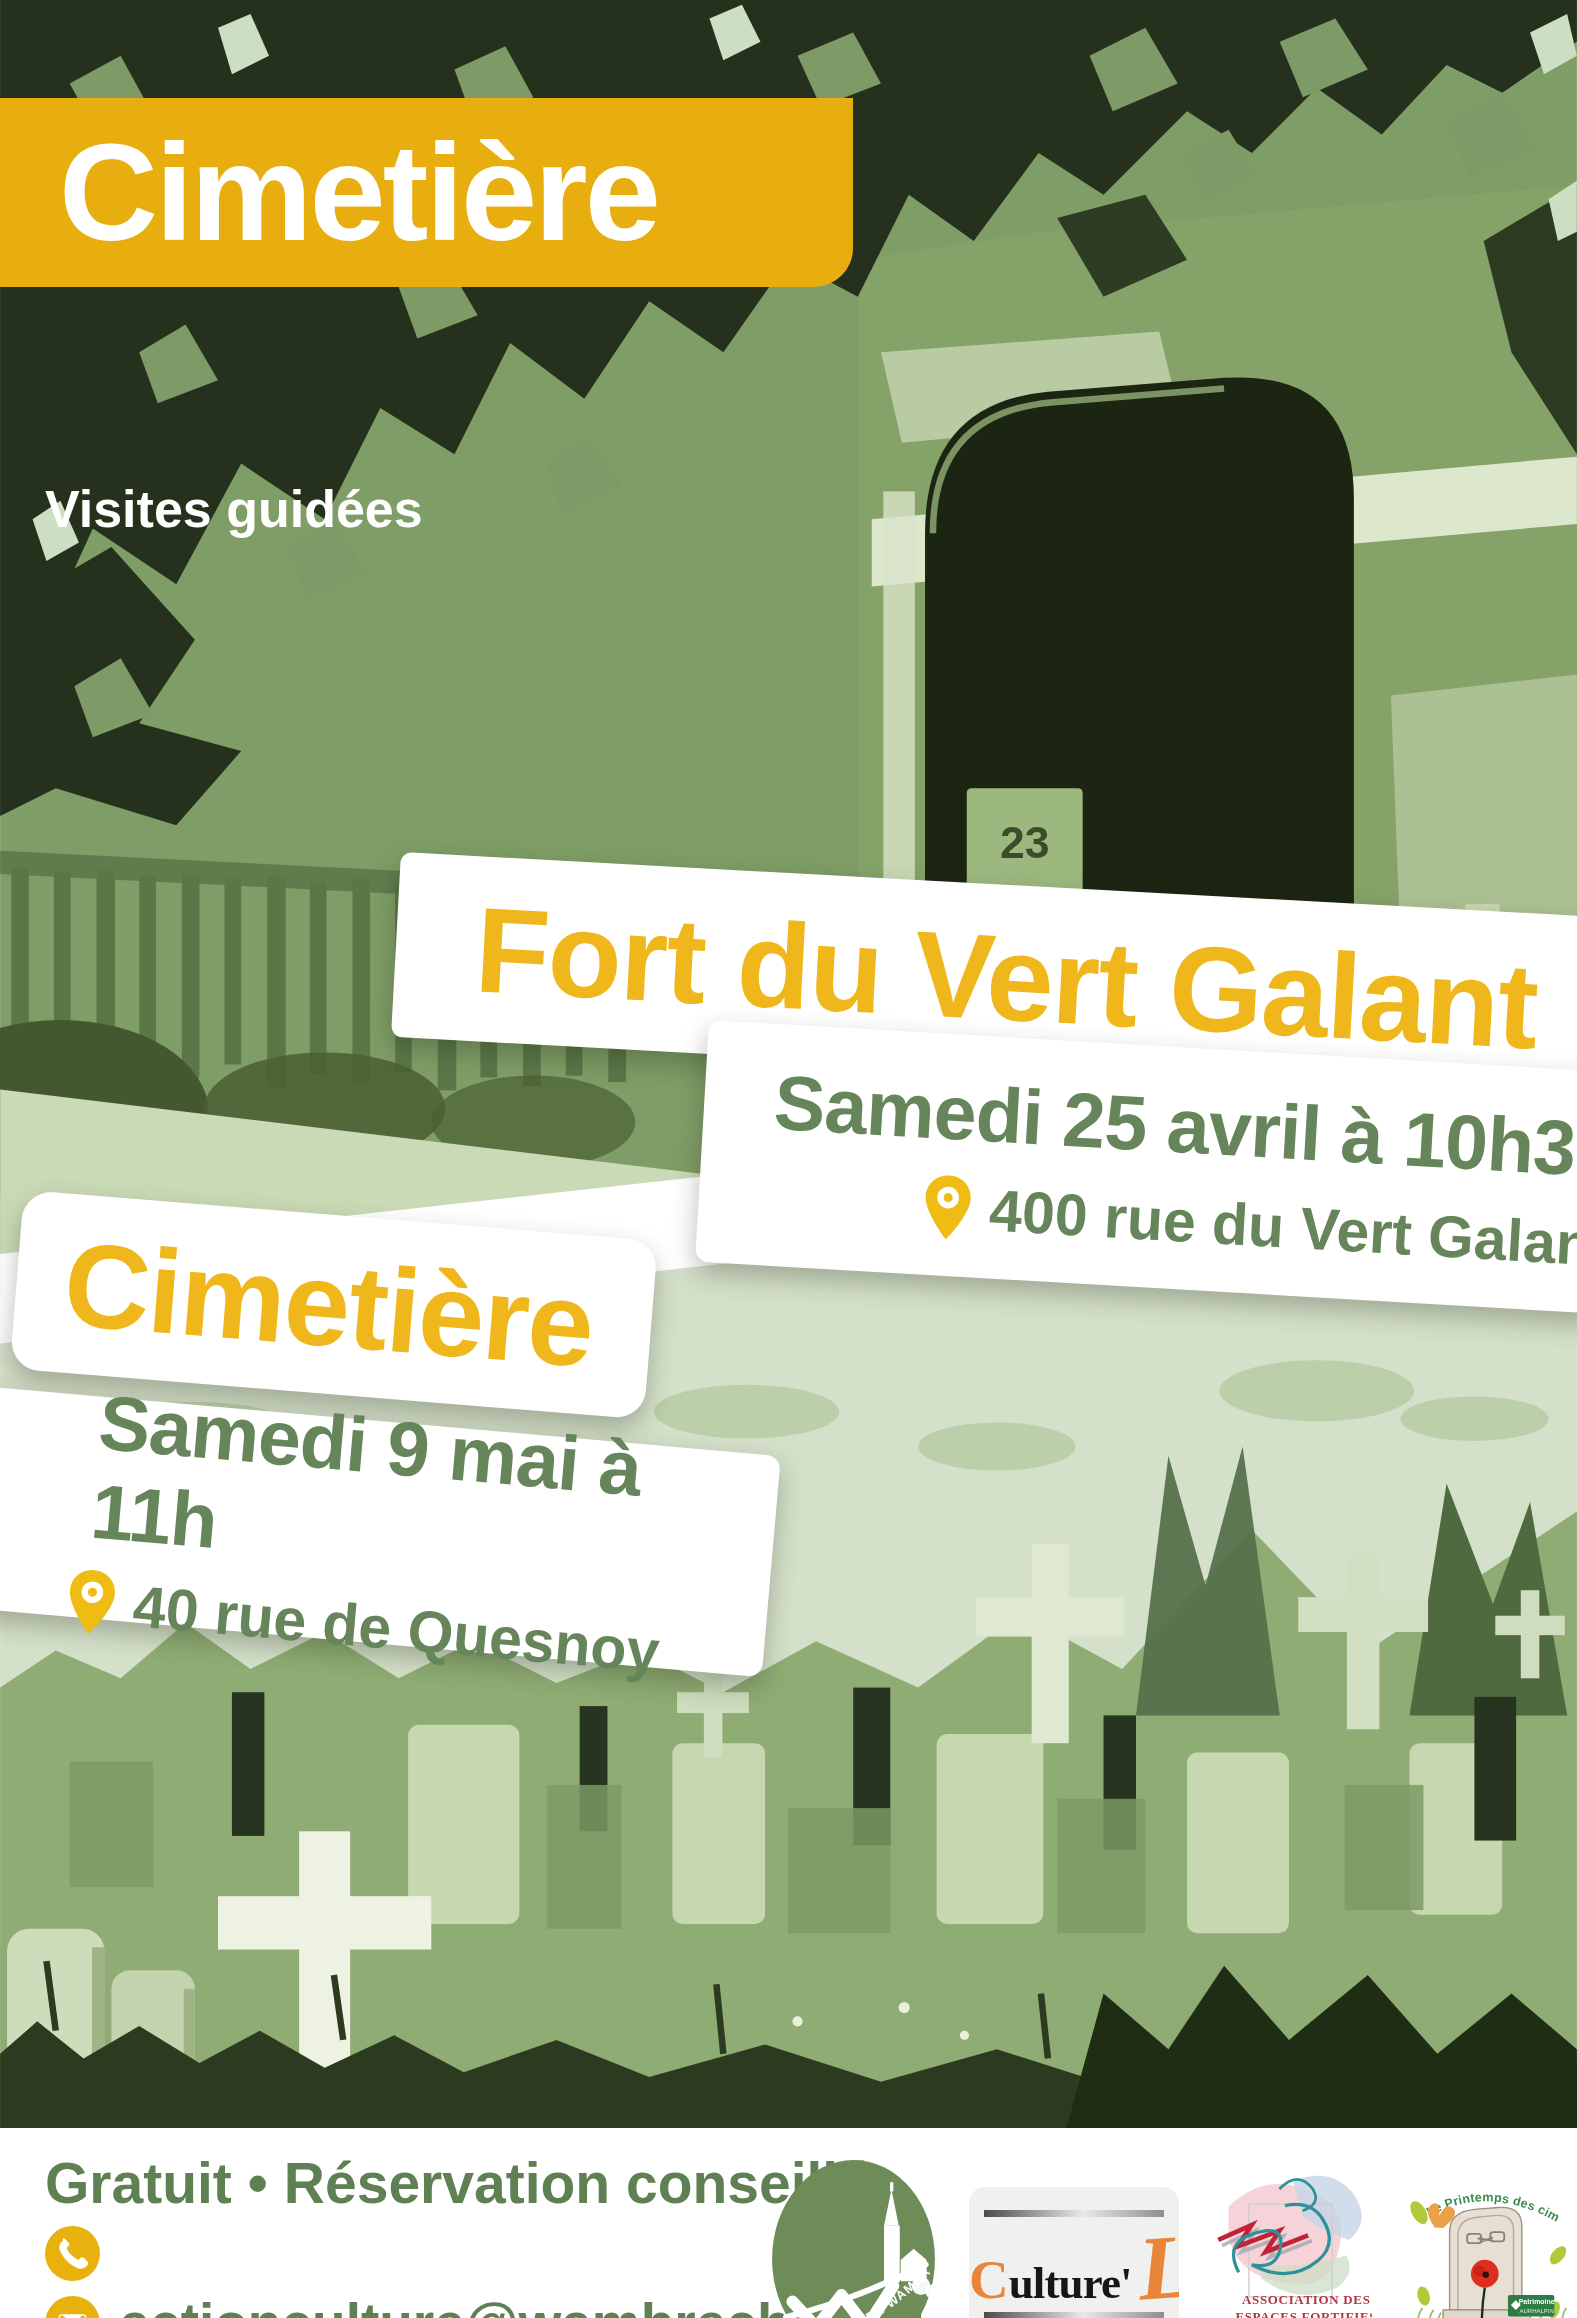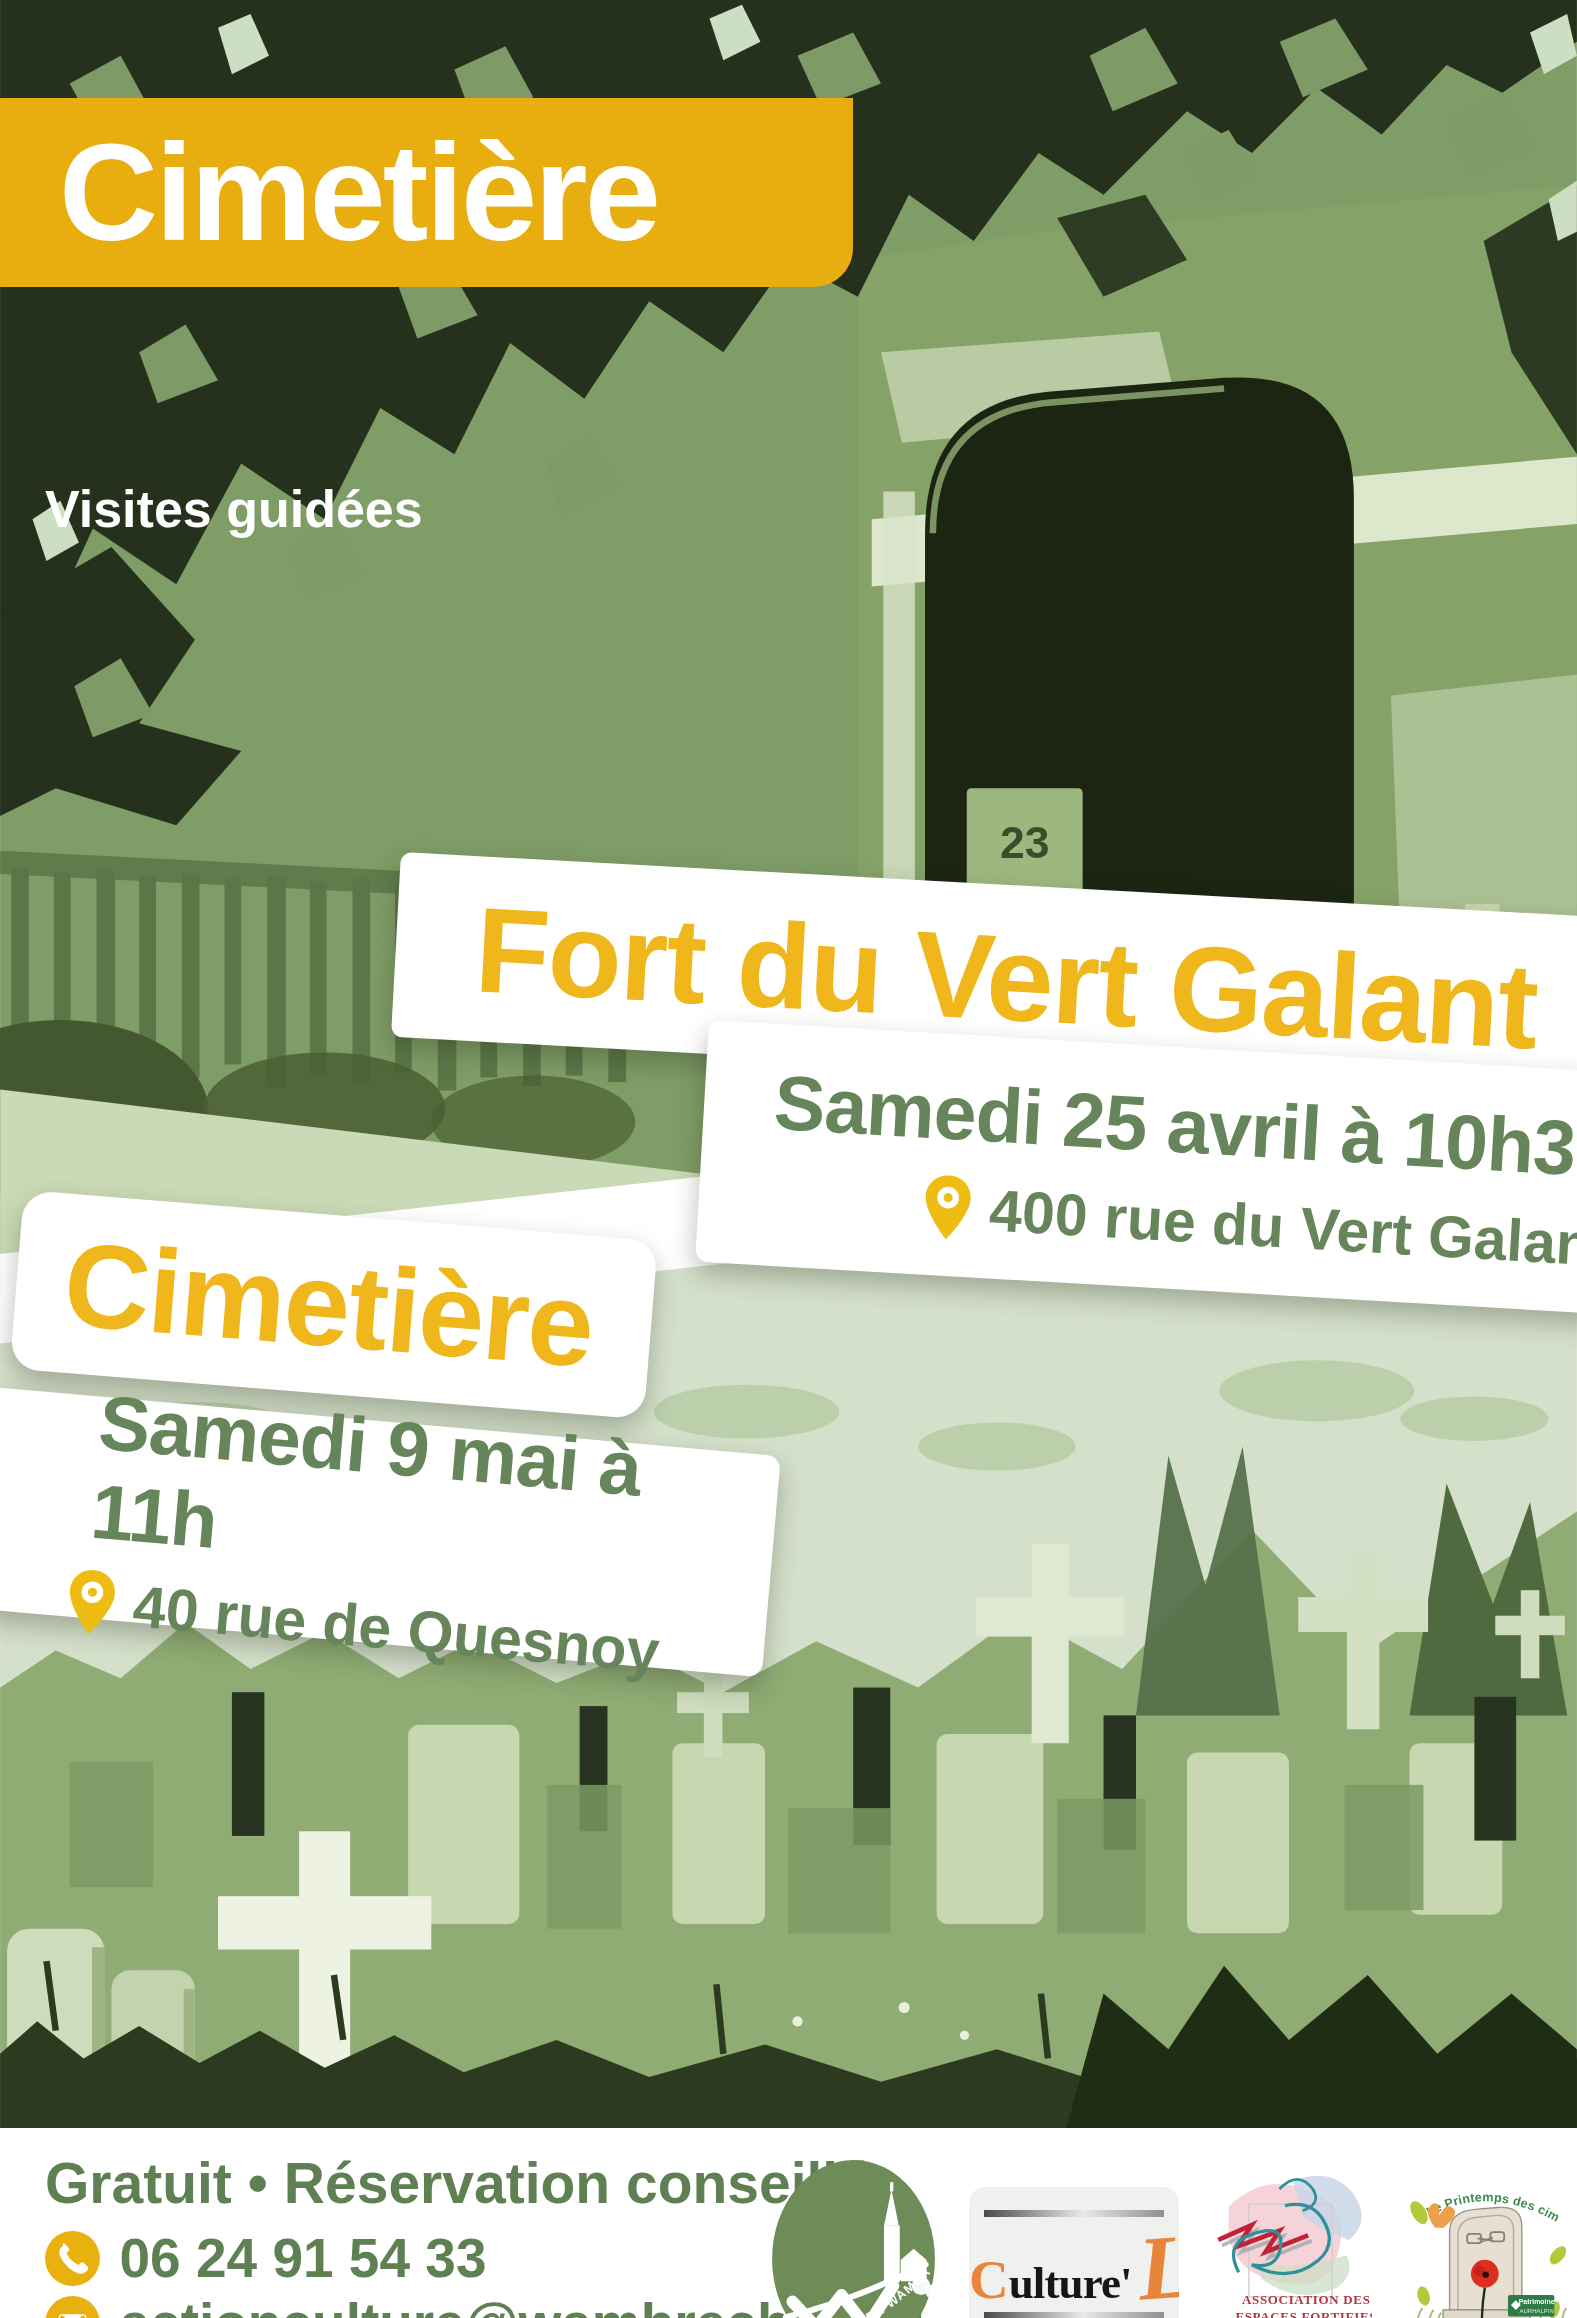--- a/index.html
+++ b/index.html
@@ -330,21 +330,20 @@
       <span>Gratuit</span>
       <span>•</span>
       <span>Réservation conseillée</span>
     </div>
 
     <div class="contact-row row-phone">
       <svg class="round-icon" viewBox="0 0 24 24">
         <circle cx="12" cy="12" r="12" fill="#E9B10E"></circle>
         <path fill="#ffffff" d="M8.6,5.6 l1.7,1.7 c0.4,0.4 0.4,1 0,1.4 l-0.9,0.9 c0.5,1.1 1.2,2.2 2.1,3.1 c0.9,0.9 2,1.6 3.1,2.1 l0.9,-0.9 c0.4,-0.4 1,-0.4 1.4,0 l1.7,1.7 c0.4,0.4 0.4,1 0,1.4 l-0.8,0.8 c-0.8,0.8 -2.1,1.1 -3.3,0.7 c-1.7,-0.6 -3.4,-1.7 -4.9,-3.2 c-1.5,-1.5 -2.6,-3.2 -3.2,-4.9 c-0.4,-1.2 -0.1,-2.5 0.7,-3.3 l0.8,-0.8 C7.6,5.2 8.2,5.2 8.6,5.6 Z"></path>
       </svg>
-      <span>06 24 91 54 33</span>
     </div>
 
     <div class="contact-row row-email">
       <svg class="round-icon" viewBox="0 0 24 24">
         <circle cx="12" cy="12" r="12" fill="#E9B10E"></circle>
         <rect x="6" y="8" width="12" height="8.4" rx="1.2" fill="#ffffff"></rect>
         <polyline points="6.8,8.9 12,12.6 17.2,8.9" fill="none" stroke="#E9B10E" stroke-width="1.4"></polyline>
       </svg>
       <span>actionculture@wambrechies.fr</span>
     </div>

